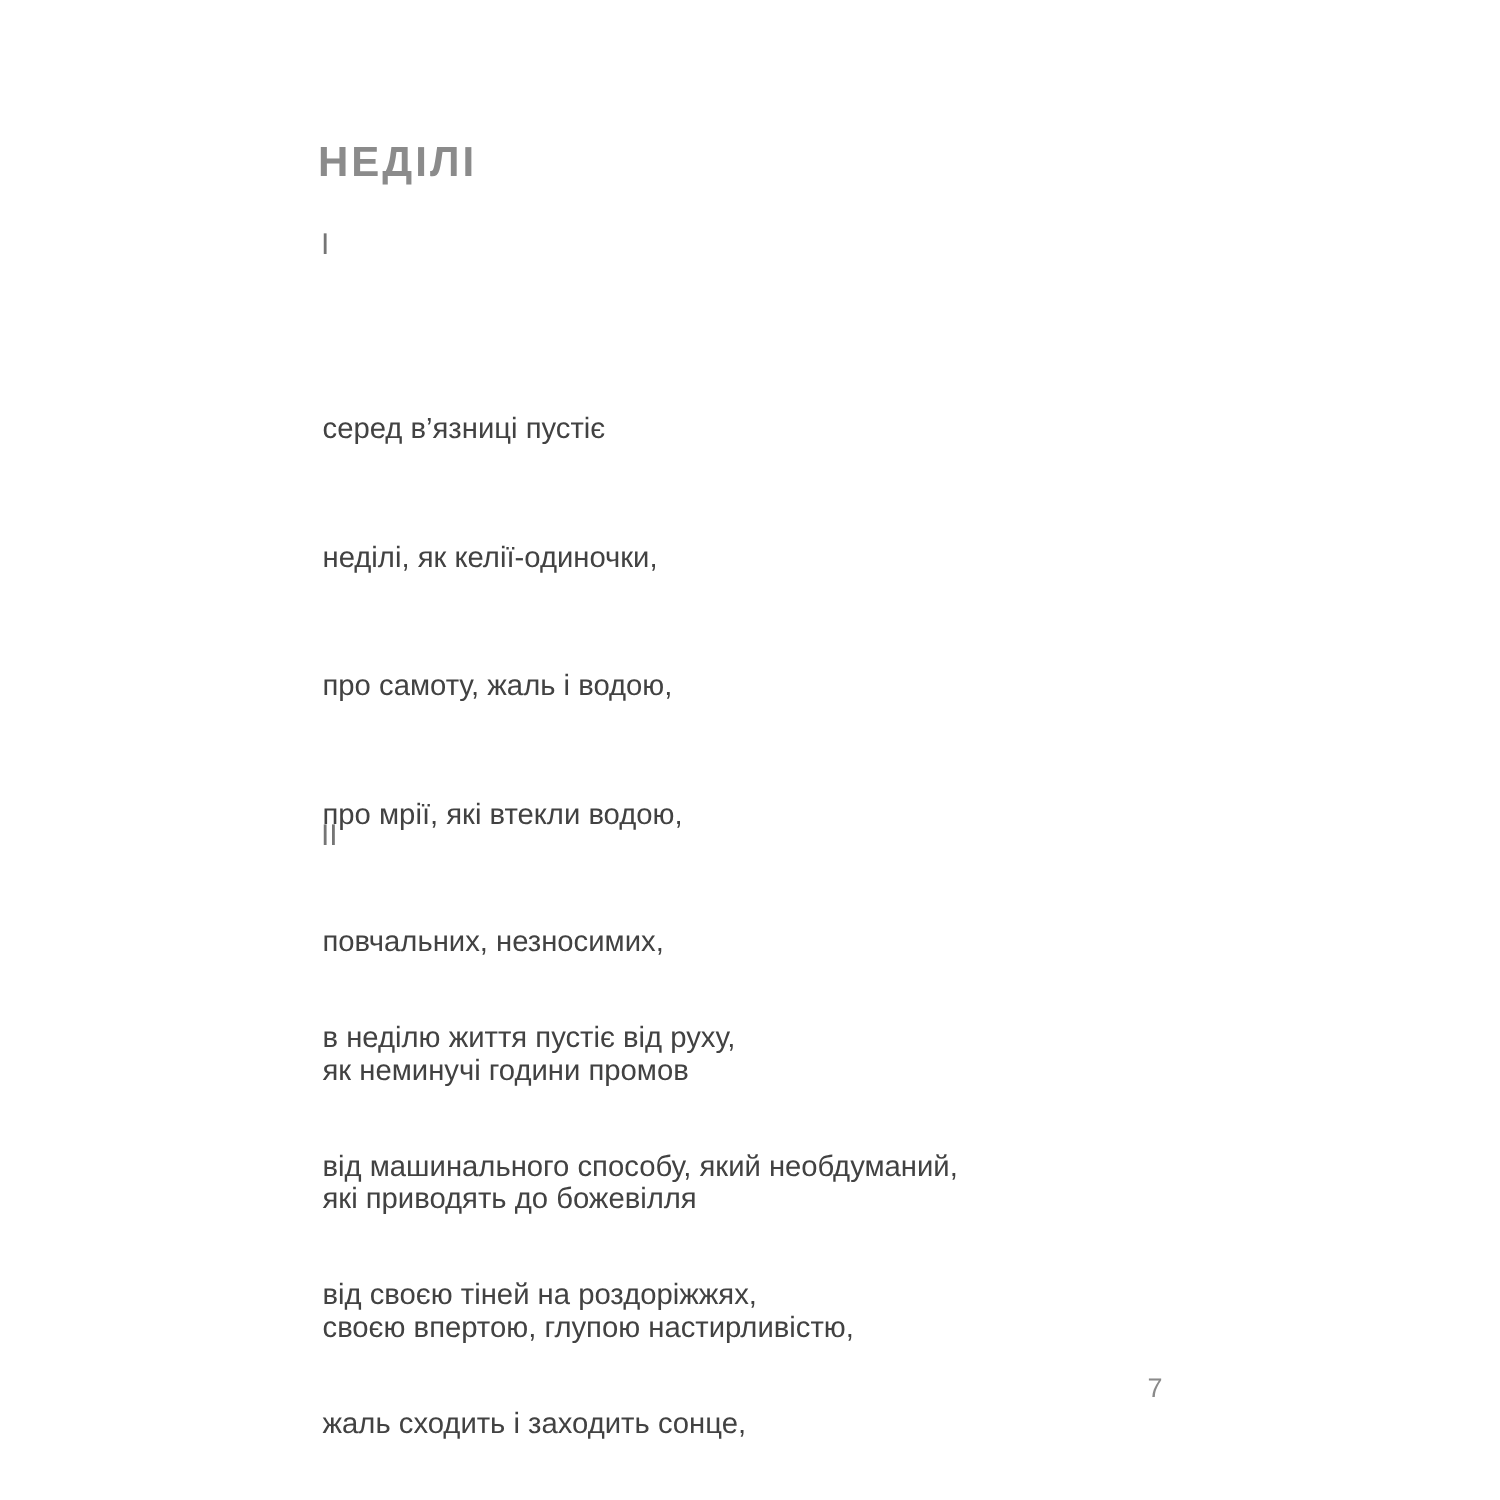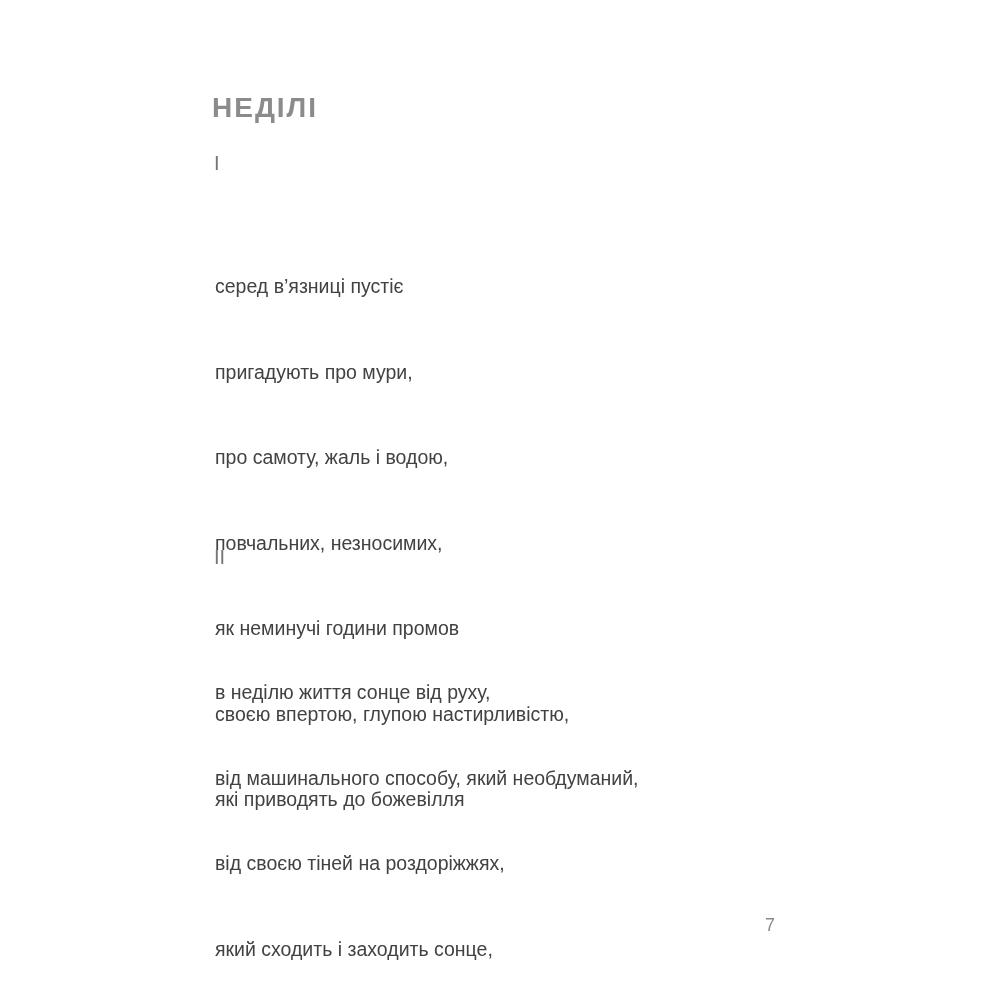--- a/index.html
+++ b/index.html
@@ -56,37 +56,38 @@
 <body>
 
 <div class="page">
 
   <div class="title">НЕДІЛІ</div>
 
   <div class="numeral numeral-1">I</div>
 
   <div class="stanza stanza-1">
     <div>серед в’язниці пустіє</div>
-    <div>пригадують про мури,</div>
+    <div>неділі, як келії-одиночки,</div>
     <div>про самоту, жаль і водою,</div>
+    <div>про мрії, які втекли водою,</div>
     <div>повчальних, незносимих,</div>
     <div>як неминучі години промов</div>
+    <div>які приводять до божевілля</div>
     <div>своєю впертою, глупою настирливістю,</div>
-    <div>які приводять до божевілля</div>
     
     
   </div>
 
   <div class="numeral numeral-2">II</div>
 
   <div class="stanza stanza-2">
-    <div>в неділю життя сонце від руху,</div>
+    <div>в неділю життя пустіє від руху,</div>
     <div>від машинального способу, який необдуманий,</div>
     <div>від своєю тіней на роздоріжжях,</div>
-    <div>який сходить і заходить сонце,</div>
+    <div>жаль сходить і заходить сонце,</div>
     
     
     
     
   </div>
 
   <div class="page-number">7</div>
 
 </div>
 

